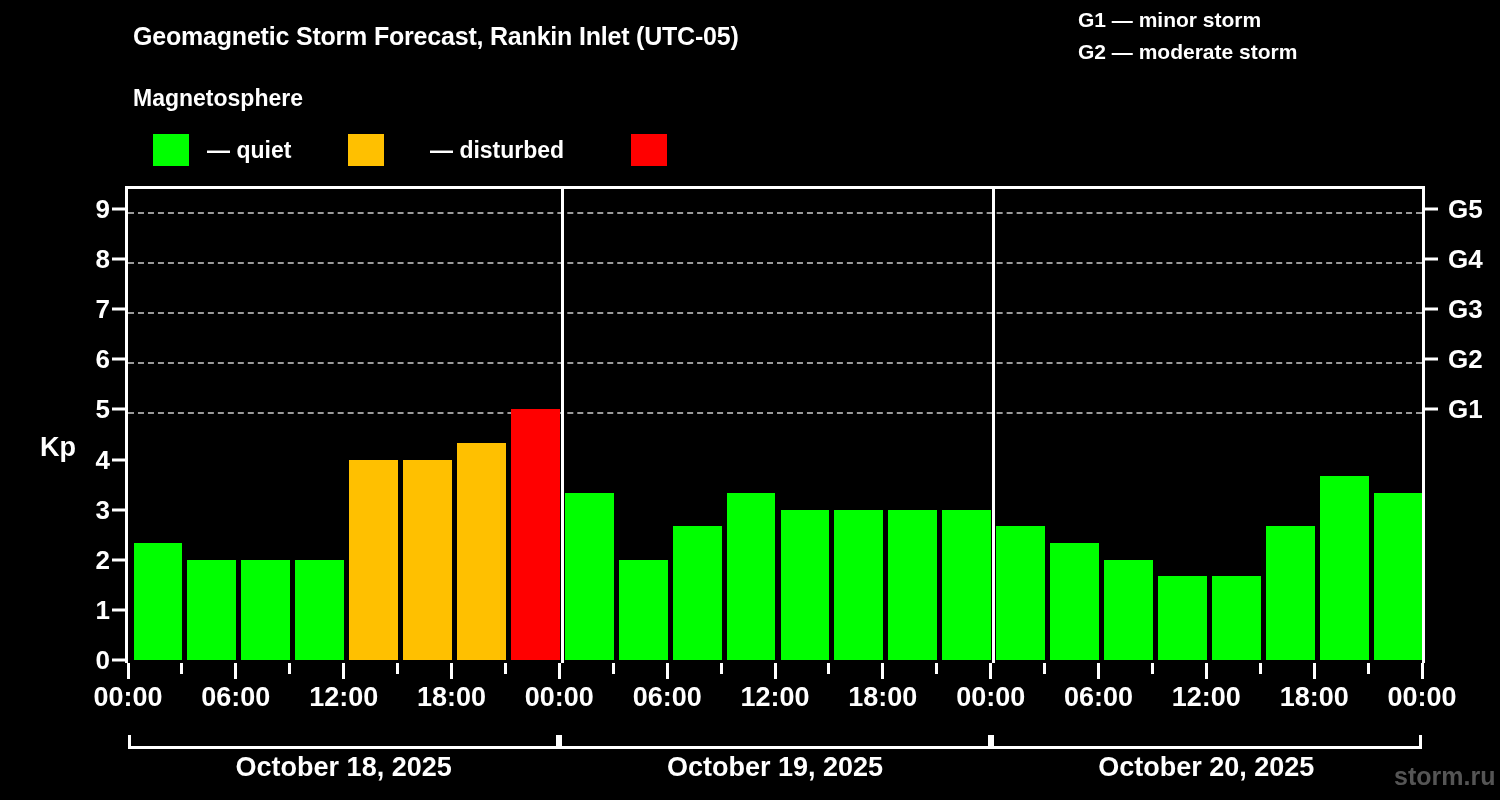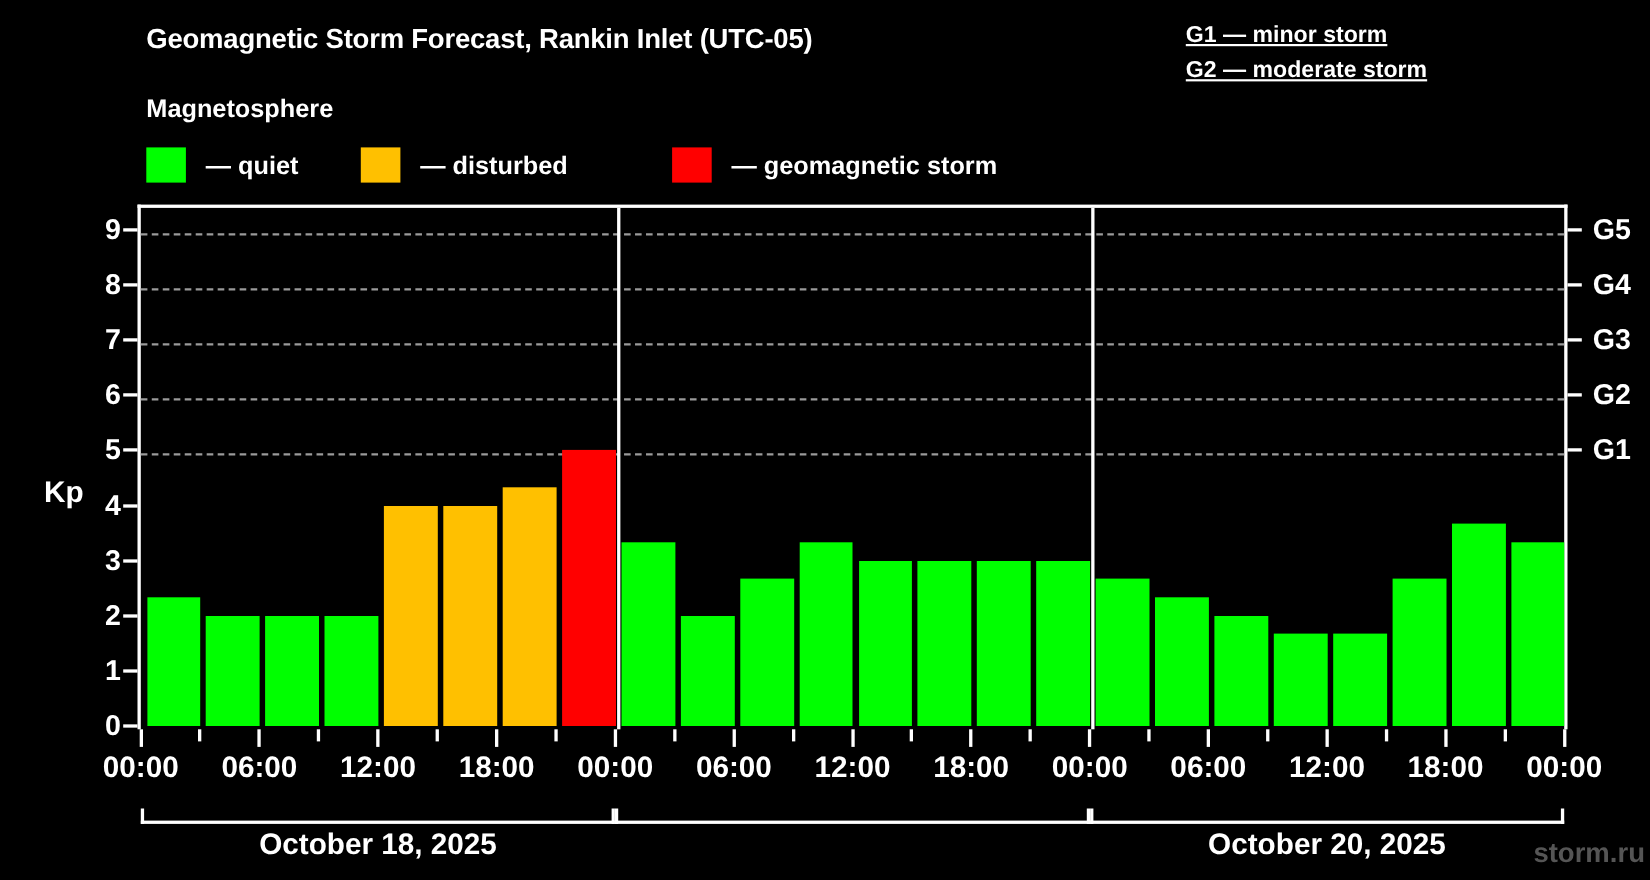--- a/index.html
+++ b/index.html
@@ -3,26 +3,26 @@
 <meta charset="utf-8">
 <style>
   html,body{margin:0;padding:0;background:#000;}
   body{width:1500px;height:800px;position:relative;overflow:hidden;
        font-family:"Liberation Sans",sans-serif;color:#fff;}
 
   
   #chart-title{position:absolute;left:133px;top:22px;font-size:25px;font-weight:bold;letter-spacing:-0.2px;white-space:nowrap;}
   #magnetosphere-label{position:absolute;left:133px;top:85px;font-size:23px;font-weight:bold;}
   #kp-legend{position:absolute;left:133px;top:133px;height:34px;}
-  .kp-legend-item{position:absolute;top:0;height:34px;display:flex;align-items:center;white-space:nowrap;}
+  .kp-legend-item{position:absolute;top:0;height:34px;display:flex;align-items:center;white-space:nowrap;margin-left:20px;}
   .kp-swatch{width:36px;height:32px;display:inline-block;}
   .kp-legend-text{font-size:23px;font-weight:bold;margin-left:18px;}
 
   
-  #g-legend{position:absolute;left:1078px;top:16px;text-decoration:underline;}
+  #g-legend{position:absolute;left:1078px;top:4px;}
   .g-legend-row{font-size:21px;font-weight:bold;line-height:32px;white-space:nowrap;}
 
   
   #plot{position:absolute;left:125px;top:186px;width:1300px;height:477px;
         border-left:3px solid #fff;border-top:3px solid #fff;border-right:3px solid #fff;
         box-sizing:border-box;background:#000;}
   #plot-inner{position:absolute;left:0;top:0;right:0;bottom:0;}
   .gridline{position:absolute;left:0;right:0;height:0;border-top:2px dashed #9a9a9a;}
   .daysep{position:absolute;top:0;bottom:0;width:3px;background:#fff;}
 
@@ -58,27 +58,26 @@
 <body>
 
 <div id="chart-title">Geomagnetic Storm Forecast, Rankin Inlet (UTC-05)</div>
 <div id="magnetosphere-label">Magnetosphere</div>
 
 <div id="kp-legend">
     <div class="kp-legend-item" style="left: 0px;">
       <span class="kp-swatch" style="background: rgb(0, 255, 0);"></span>
       <span class="kp-legend-text">— quiet</span>
     </div>
-    <div class="kp-legend-item" style="left: 195px;">
+    <div class="kp-legend-item" style="left: 195px; gap: 28px;">
       <span class="kp-swatch" style="background: rgb(255, 192, 0);"></span>
       <span class="kp-legend-text">— disturbed</span>
     </div>
     <div class="kp-legend-item" style="left: 478px;">
       <span class="kp-swatch" style="background: rgb(255, 0, 0);"></span>
-      <span class="kp-legend-text">— geomagnetic storm</span>
     </div>
   </div>
 
 <div id="g-legend">
     <div class="g-legend-row">G1 — minor storm</div>
     <div class="g-legend-row">G2 — moderate storm</div>
   </div>
 
 <div id="plot">
   <div id="plot-inner">
@@ -195,16 +194,17 @@
     <div class="xlabel" style="left: 1422px;">00:00</div>
   </div>
 
 <div id="day-brackets">
     <div class="day-bracket" style="left: 3px; width: 431.333px;"></div>
     <div class="day-bracket" style="left: 434.333px; width: 431.333px;"></div>
     <div class="day-bracket" style="left: 865.667px; width: 431.333px;"></div>
   </div>
 <div id="day-labels">
     <div class="day-label" style="left: 343.667px;">October 18, 2025</div>
+    <div class="day-label" style="left: 775px;">October 19, 2025</div>
     <div class="day-label" style="left: 1206.33px;">October 20, 2025</div>
   </div>
 
 <div id="watermark">storm.ru</div>
 
 </body></html>

